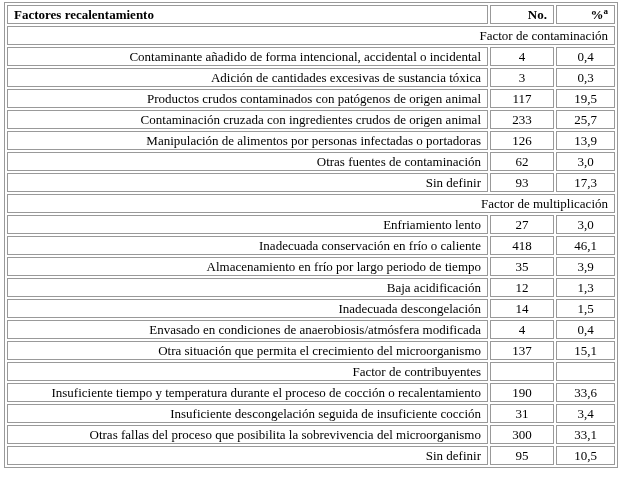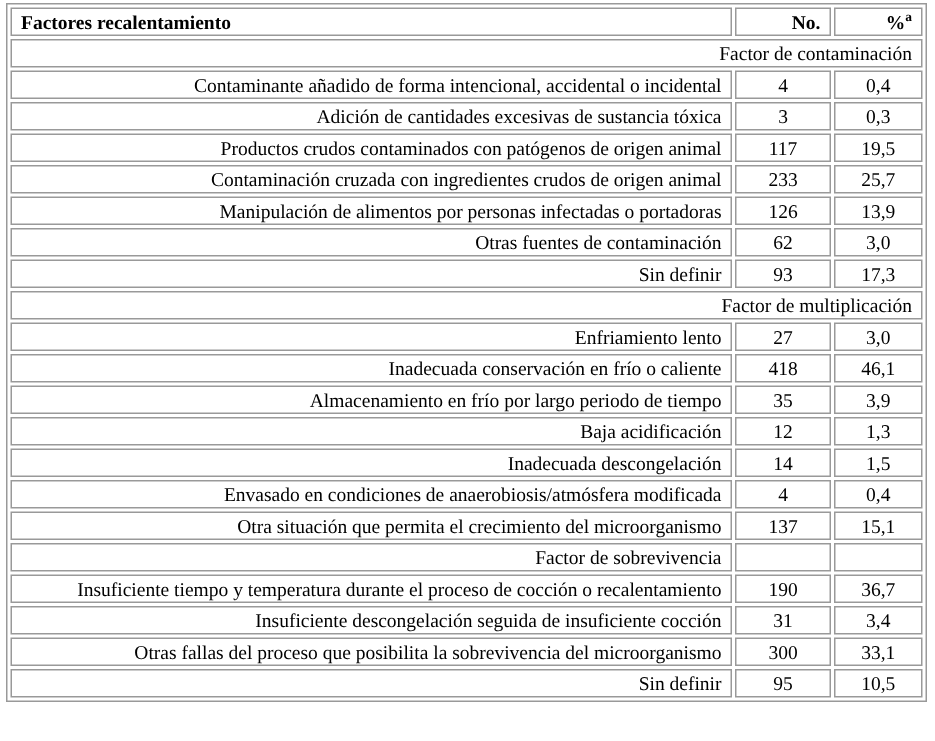--- a/index.html
+++ b/index.html
@@ -147,28 +147,28 @@
           <td class="factor">Envasado en condiciones de anaerobiosis/atmósfera modificada</td>
           <td class="num">4</td>
           <td class="num">0,4</td>
         </tr>
         <tr>
           <td class="factor">Otra situación que permita el crecimiento del microorganismo</td>
           <td class="num">137</td>
           <td class="num">15,1</td>
         </tr>
         <tr>
-          <td class="factor">Factor de sobrevivencia</td>
+          <td class="factor">Factor de contribuyentes</td>
           <td class="num"></td>
           <td class="num"></td>
         </tr>
         <tr>
           <td class="factor">Insuficiente tiempo y temperatura durante el proceso de cocción o recalentamiento</td>
           <td class="num">190</td>
-          <td class="num">36,7</td>
+          <td class="num">33,6</td>
         </tr>
         <tr>
           <td class="factor">Insuficiente descongelación seguida de insuficiente cocción</td>
           <td class="num">31</td>
           <td class="num">3,4</td>
         </tr>
         <tr>
           <td class="factor">Otras fallas del proceso que posibilita la sobrevivencia del microorganismo</td>
           <td class="num">300</td>
           <td class="num">33,1</td>

